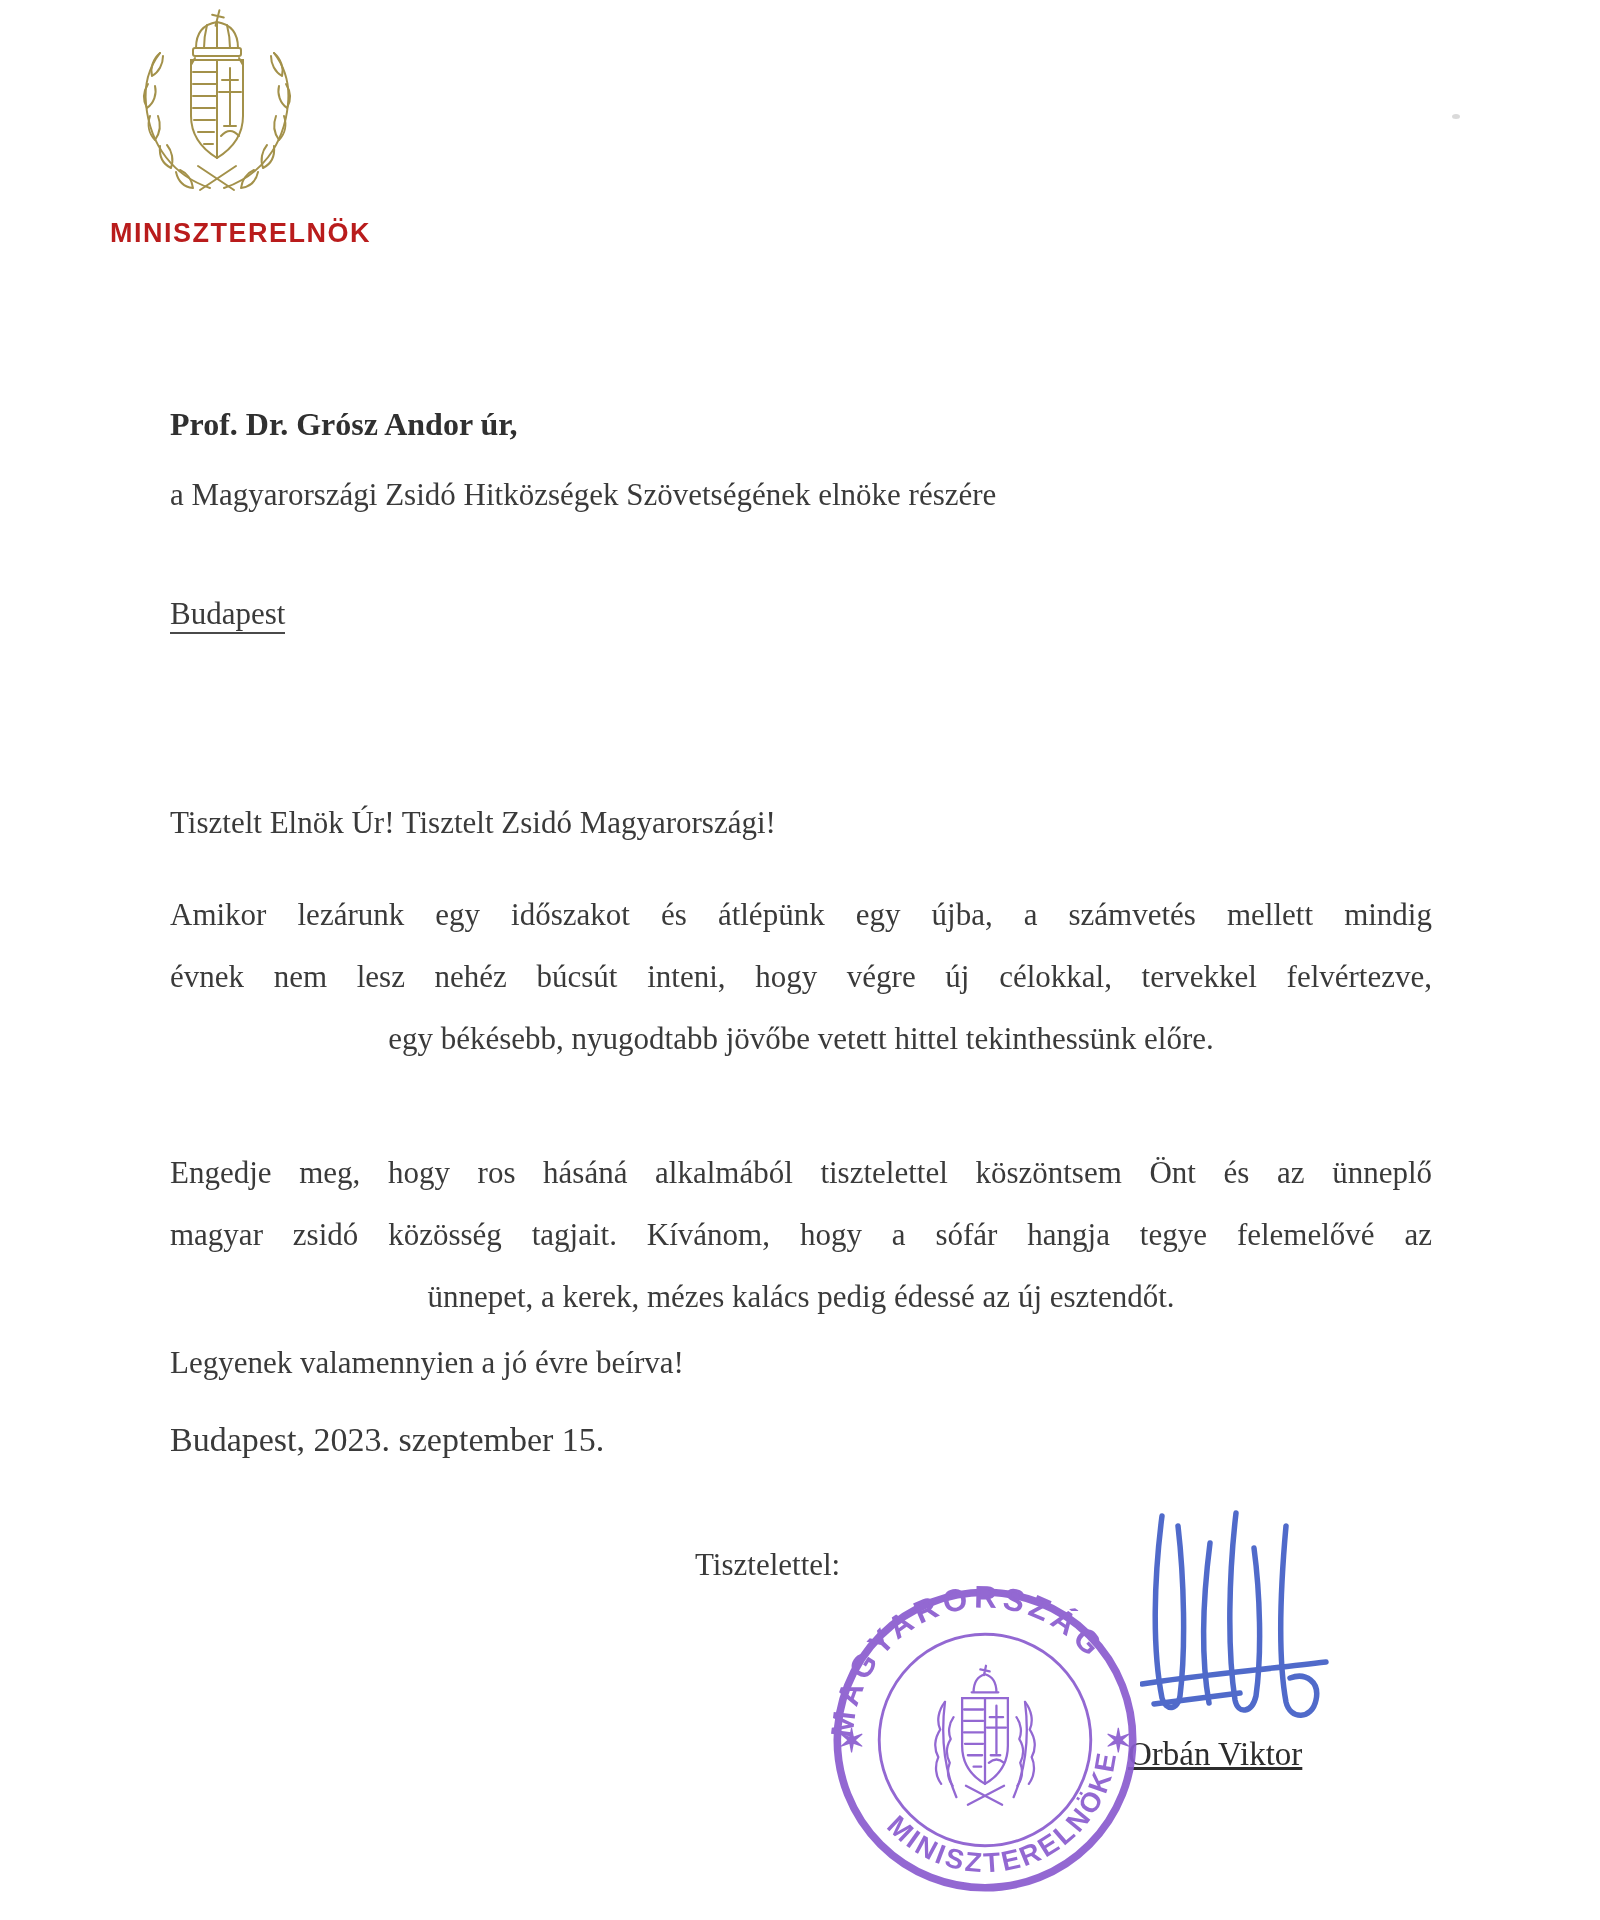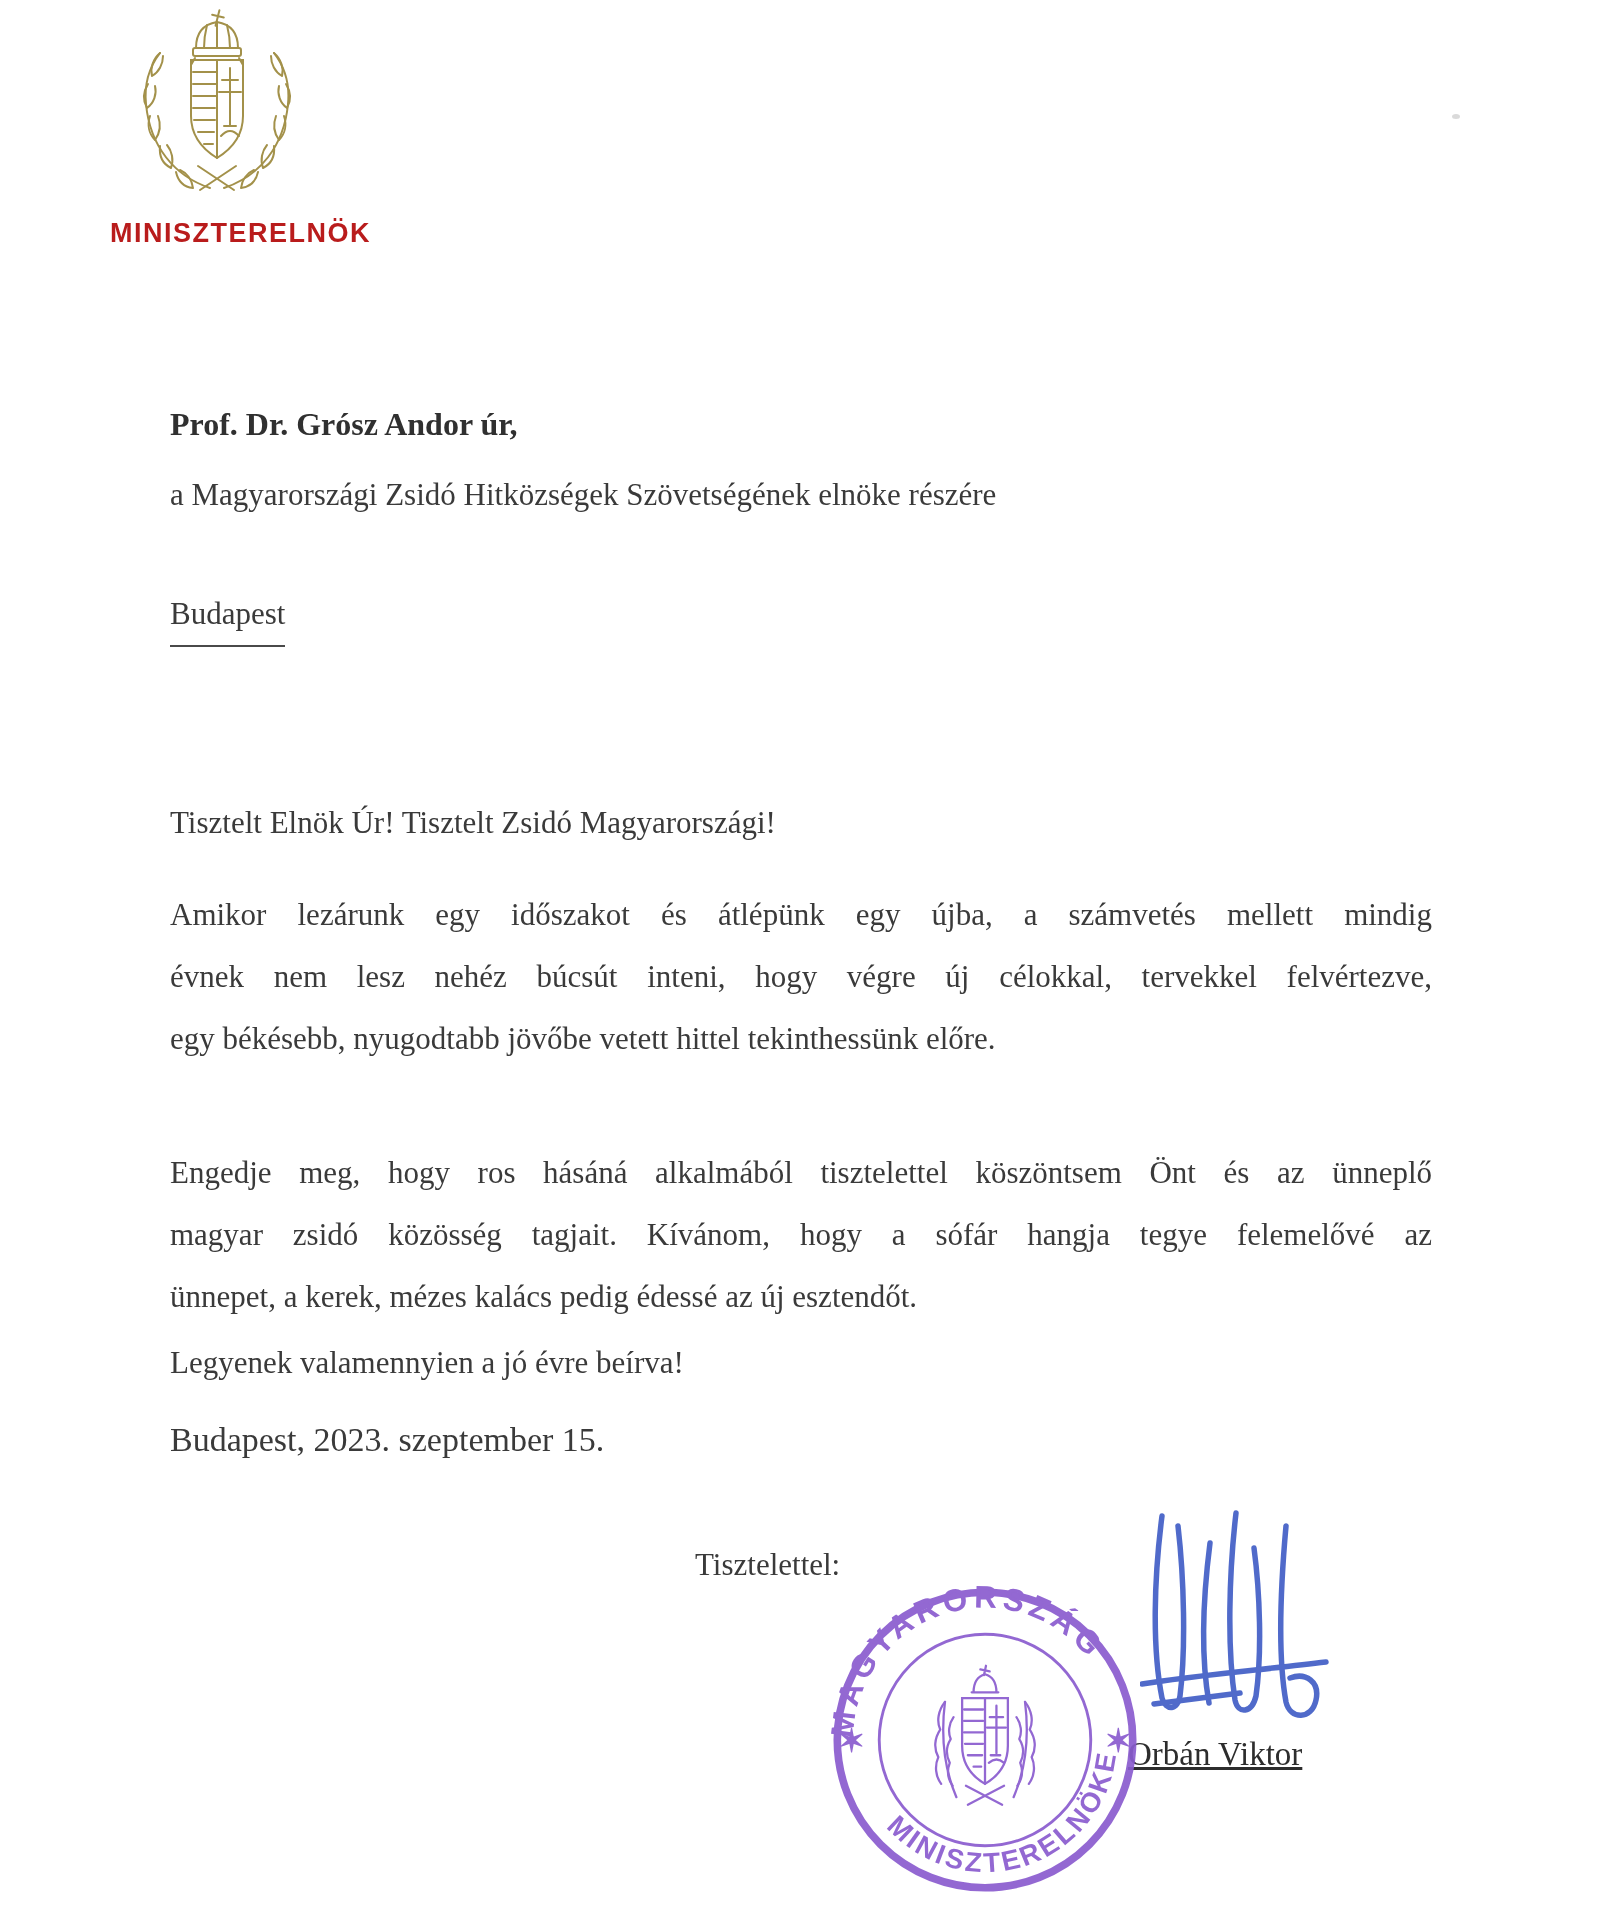--- a/index.html
+++ b/index.html
@@ -12,28 +12,28 @@
   .emblem{position:absolute;left:112px;top:6px;width:215px;height:200px;}
   .hdr-title{
     position:absolute;left:110px;top:218px;width:260px;
     font-family:"Liberation Sans", sans-serif;font-weight:bold;
     font-size:27px;letter-spacing:1.5px;color:#b91c1c;
   }
   
   .addr-name{position:absolute;left:170px;top:406px;font-size:32px;font-weight:bold;color:#303030;}
   .addr-role{position:absolute;left:170px;top:477px;font-size:31px;}
   .addr-city{position:absolute;left:170px;top:596px;font-size:31px;}
-  .addr-city span{border-bottom:2px solid #4a4a4a;padding-bottom:14px;}
+  .addr-city span{border-bottom:2px solid #4a4a4a;padding-bottom:1px;}
   
   .salutation{position:absolute;left:170px;top:792px;width:1262px;height:62px;line-height:62px;font-size:31px;}
   .para{position:absolute;left:170px;width:1262px;font-size:31px;}
   .para1{top:884px;}
   .para2{top:1142px;}
   .jline{height:62px;line-height:62px;text-align:justify;text-align-last:justify;}
-  .lline{height:62px;line-height:62px;text-align:left;}
+  .lline{height:62px;line-height:62px;text-align:center;}
   .line3{position:absolute;left:170px;top:1332px;width:1262px;height:62px;line-height:62px;font-size:31px;}
   .dateline{position:absolute;left:170px;top:1409px;width:1262px;height:62px;line-height:62px;font-size:34px;}
   .closing{position:absolute;left:695px;top:1534px;height:62px;line-height:62px;font-size:31px;}
   
   .sig{position:absolute;left:1140px;top:1498px;width:190px;height:238px;}
   .signer{position:absolute;left:1128px;top:1736px;font-size:33px;color:#2d2d2d;text-decoration:underline;}
   .stamp{position:absolute;left:823px;top:1578px;width:324px;height:324px;opacity:.92;}
   .stamp text{font-family:"Liberation Sans", sans-serif;font-weight:bold;}
   .artifact{position:absolute;left:1452px;top:114px;width:8px;height:5px;background:#b5b5b5;opacity:.5;border-radius:50%;}
 </style>

